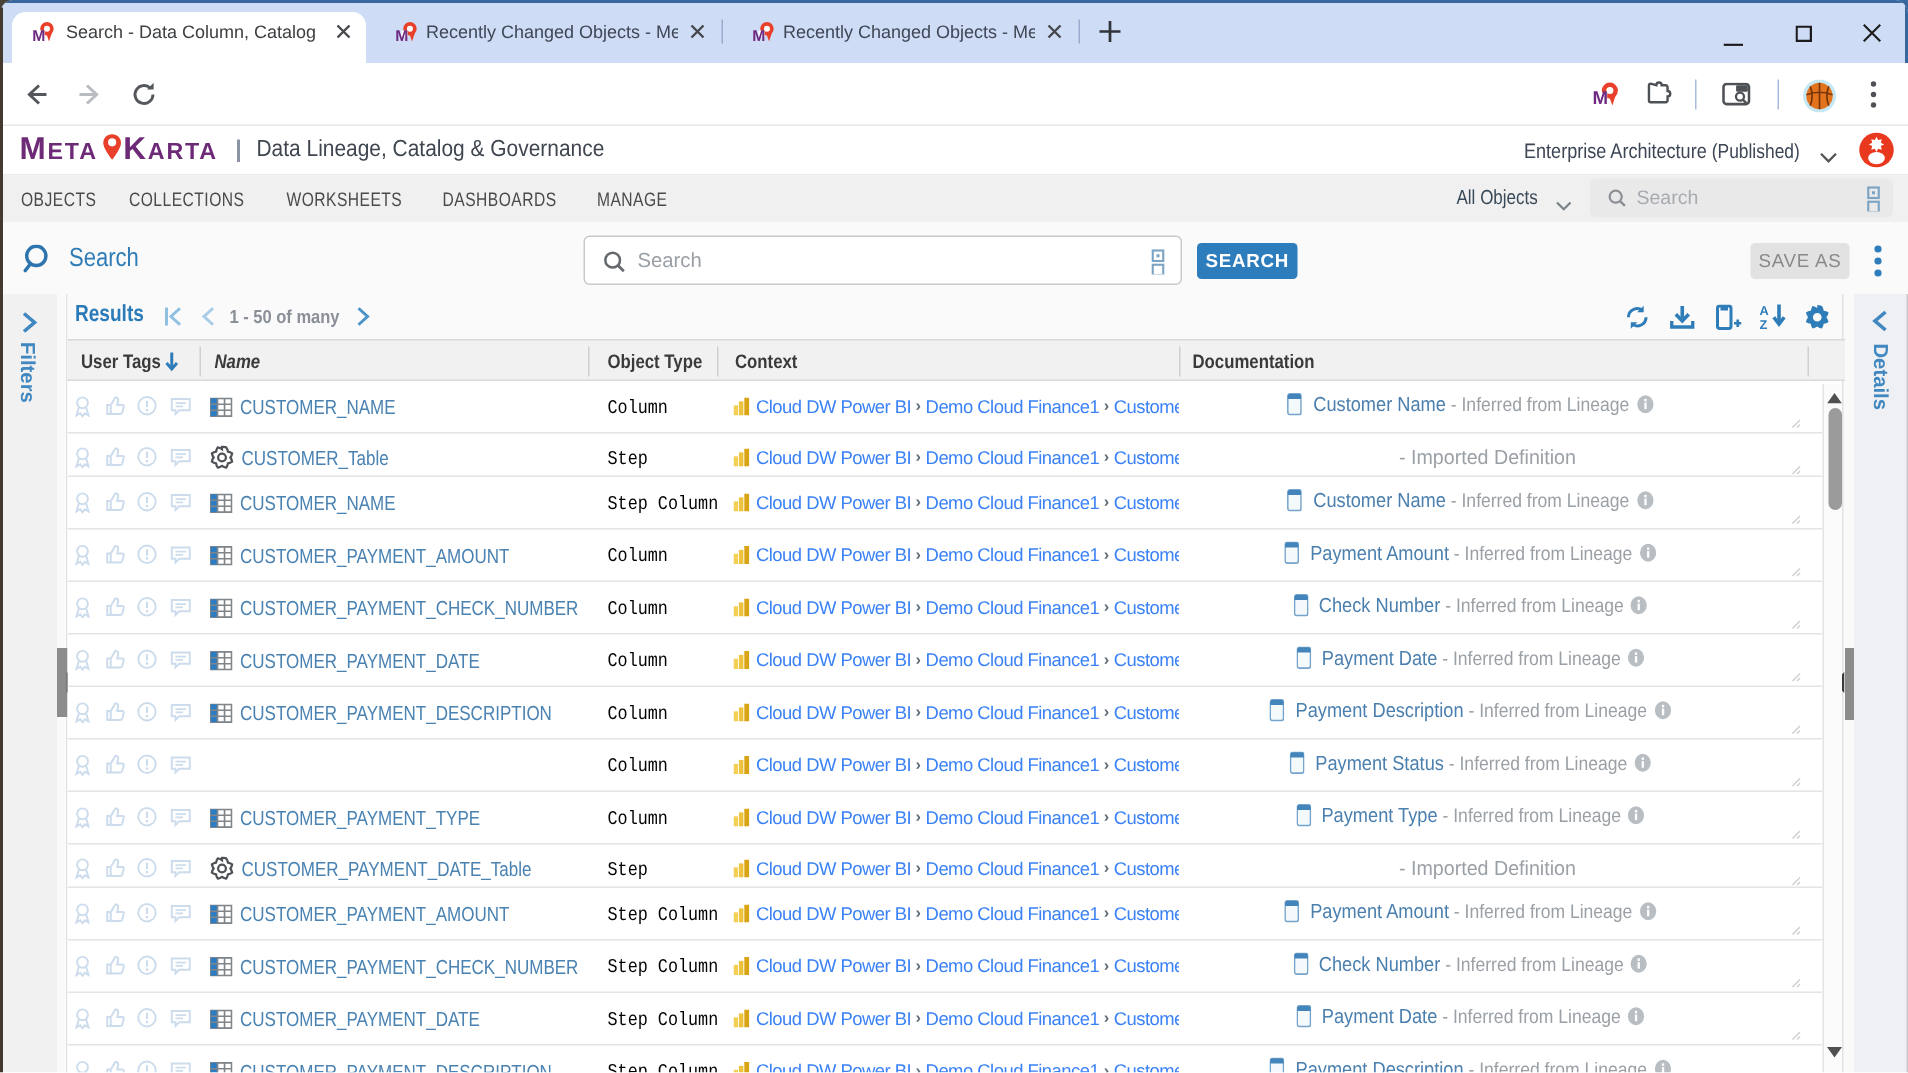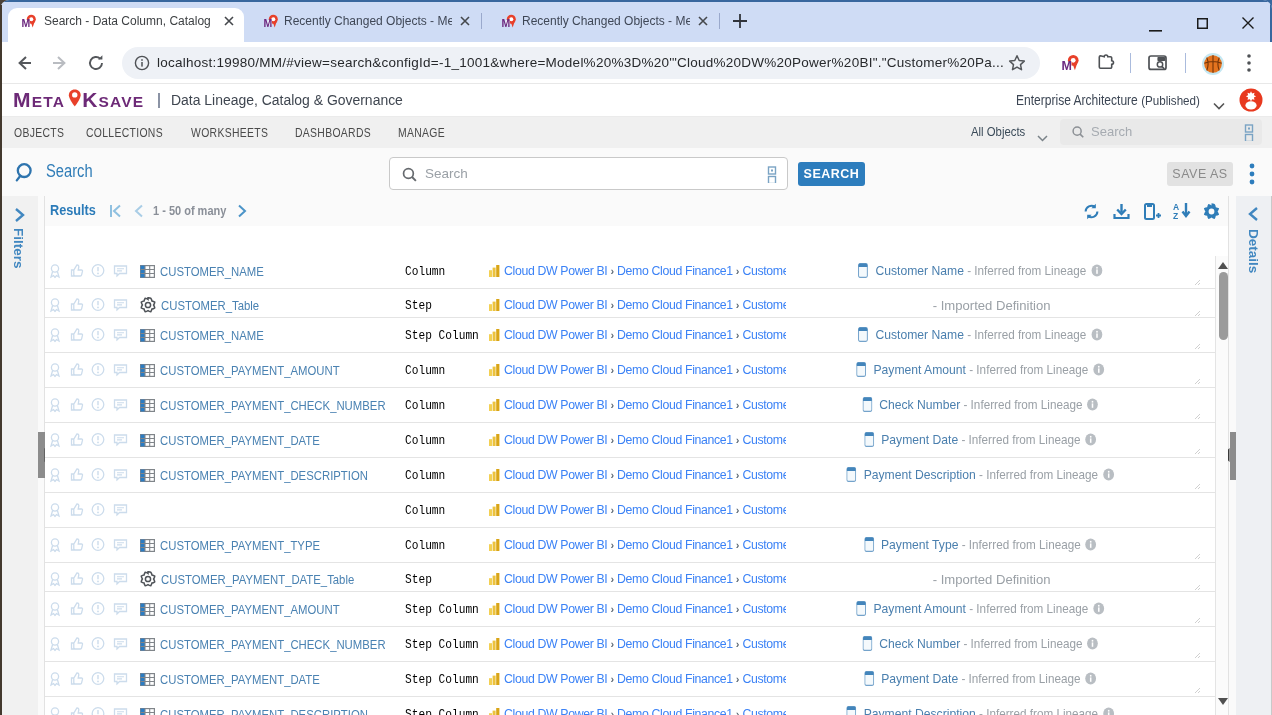--- a/index.html
+++ b/index.html
@@ -134,31 +134,20 @@
           <path d="M5 9 H16" stroke="#54575b" stroke-width="2"></path>
         </svg></div>
   <div class="abs" style="left:51px; top:12px;"><svg width="18" height="18">
           <path d="M7 3 L13.4 9 L7 15" stroke="#b9bcc1" stroke-width="2" fill="none"></path>
           <path d="M2 9 H13" stroke="#b9bcc1" stroke-width="2"></path>
         </svg></div>
   <div class="abs" style="left:87px; top:12px;"><svg width="18" height="18" viewBox="0 0 18 18">
           <path d="M15 9 a6 6 0 1 1 -1.76 -4.24" stroke="#54575b" stroke-width="1.9" fill="none"></path>
           <path d="M15.4 1.2 v4.4 h-4.4 Z" fill="#54575b"></path>
         </svg></div>
-  <div id="urlpill">
-    <div class="abs" style="left:12px; top:8px;"><svg width="16" height="16">
-            <circle cx="8" cy="8" r="6.6" fill="none" stroke="#4e5155" stroke-width="1.4"></circle>
-            <rect x="7.25" y="7" width="1.5" height="4.6" fill="#4e5155"></rect>
-            <rect x="7.25" y="4.2" width="1.5" height="1.6" fill="#4e5155"></rect>
-          </svg></div>
-    <div id="urltext">localhost:19980/MM/#view=search&amp;configId=-1_1001&amp;where=Model%20%3D%20'"Cloud%20DW%20Power%20BI"."Customer%20Pa...</div>
-    <div class="abs" style="left:886px; top:7px;"><svg width="18" height="18" viewBox="0 0 18 18">
-            <path d="M9 1.8 L11.2 6.5 16.3 7.1 12.5 10.6 13.5 15.7 9 13.1 4.5 15.7 5.5 10.6 1.7 7.1 6.8 6.5 Z" fill="none" stroke="#54575b" stroke-width="1.5" stroke-linejoin="round"></path>
-          </svg></div>
-  </div>
   <div class="abs" style="left:1061px; top:11px;"><svg width="19" height="19" viewBox="0 0 16 16">
           <circle cx="10.3" cy="6.2" r="4.5" fill="#e8402a"></circle>
           <rect x="4.6" y="7.4" width="4.2" height="4.2" fill="#fff"></rect>
           <circle cx="10.3" cy="6.2" r="2" fill="#fff"></circle>
           <path d="M13.6 8.8 L11.7 14.6 L9.8 9.2 Z" fill="#e8402a"></path>
           <text x="0.5" y="14" font-family="Liberation Sans" font-size="10.5" font-weight="bold" fill="#6d2a80">M</text>
         </svg></div>
   <div class="abs" style="left:1097px; top:12px;"><svg width="18" height="18" viewBox="0 0 18 18">
           <path d="M7.2 2.8 a1.8 1.8 0 0 1 3.6 0 h2.7 a1.2 1.2 0 0 1 1.2 1.2 v2.7 a1.8 1.8 0 0 1 0 3.6 v2.7 a1.2 1.2 0 0 1 -1.2 1.2 h-10 a1.2 1.2 0 0 1 -1.2 -1.2 v-10 a1.2 1.2 0 0 1 1.2 -1.2 Z" fill="none" stroke="#4e5155" stroke-width="1.6"></path>
         </svg></div>
@@ -179,21 +168,21 @@
         </svg></div>
   <div class="abs" style="left:1245px; top:11px;"><svg width="8" height="20">
           <circle cx="4" cy="3" r="1.8" fill="#4e5155"></circle>
           <circle cx="4" cy="10" r="1.8" fill="#4e5155"></circle>
           <circle cx="4" cy="17" r="1.8" fill="#4e5155"></circle>
         </svg></div>
 </div>
 
 <div id="apphead">
   <div class="abs" style="left:13px; top:4px; width:400px; height:26px;">
-    <span style="font-weight:bold; color:#6d2a77; font-size:21px; letter-spacing:1.2px;text-align:right;">M<span style="font-size:15.5px;">ETA</span></span><span class="ib" style="width:17px;"></span><span style="font-weight:bold; color:#6d2a77; font-size:21px; letter-spacing:1.2px;">K<span style="font-size:15.5px;">SAVE</span></span>
+    <span style="font-weight:bold; color:#6d2a77; font-size:21px; letter-spacing:1.2px;text-align:right;">M<span style="font-size:15.5px;">ETA</span></span><span class="ib" style="width:17px;"></span><span style="font-weight:bold; color:#6d2a77; font-size:21px; letter-spacing:1.2px;">K<span style="font-size:15.5px;">ARTA</span></span>
     <svg class="abs" style="left:55px; top:1px;" width="13.5" height="18" viewBox="0 0 24 32">
           <path d="M12 1 C5.6 1 1.5 5.8 1.5 11.2 C1.5 18 12 31 12 31 C12 31 22.5 18 22.5 11.2 C22.5 5.8 18.4 1 12 1 Z" fill="#e8402a"></path>
           <circle cx="12" cy="10.5" r="4.8" fill="#fff"></circle>
         </svg>
   </div>
   <div class="abs" style="left:158px; top:9px; width:1.5px; height:15px; background:#8b93a5;"></div>
   <div class="abs sx" style="left:171px; top:7px; font-size:15.5px; color:#3f4650; transform:scaleX(0.9); white-space:nowrap;">Data Lineage, Catalog &amp; Governance</div>
   <div class="abs sx" style="left:1016px; top:8px; font-size:14px; color:#3c4654; transform:scaleX(0.86); white-space:nowrap;">Enterprise Architecture <span style="font-size:13.5px;">(Published)</span></div>
   <div class="abs" style="left:1213px; top:12px;"><svg width="12" height="8">
           <path d="M1 1.5 L6 6.5 L11 1.5" stroke="#555" stroke-width="1.6" fill="none"></path>
@@ -315,20 +304,36 @@
         <text x="0" y="8" font-size="8.5" font-weight="bold" fill="#2f7db8" font-family="Liberation Sans">A</text>
         <text x="0" y="17" font-size="8.5" font-weight="bold" fill="#2f7db8" font-family="Liberation Sans">Z</text>
         <path d="M13 1 v12" stroke="#2f7db8" stroke-width="2.4"></path>
         <path d="M9.5 9.5 L13 14 L16.5 9.5" fill="none" stroke="#2f7db8" stroke-width="2.4"></path>
       </svg>
   <svg class="abs" style="left:1158px; top:7px;" width="17" height="17" viewBox="0 0 17 17">
         <path d="M8.50 0.30 A8.20 8.20 0 0 1 11.64 0.92 A6.10 6.10 0 0 1 12.81 4.19 A8.20 8.20 0 0 1 16.08 5.36 A6.10 6.10 0 0 1 14.60 8.50 A8.20 8.20 0 0 1 16.08 11.64 A6.10 6.10 0 0 1 12.81 12.81 A8.20 8.20 0 0 1 11.64 16.08 A6.10 6.10 0 0 1 8.50 14.60 A8.20 8.20 0 0 1 5.36 16.08 A6.10 6.10 0 0 1 4.19 12.81 A8.20 8.20 0 0 1 0.92 11.64 A6.10 6.10 0 0 1 2.40 8.50 A8.20 8.20 0 0 1 0.92 5.36 A6.10 6.10 0 0 1 4.19 4.19 A8.20 8.20 0 0 1 5.36 0.92 A6.10 6.10 0 0 1 8.50 2.40 Z M8.5 5.6 a2.9 2.9 0 1 0 0 5.8 a2.9 2.9 0 0 0 0 -5.8 Z" fill="#2f7db8" fill-rule="evenodd"></path>
       </svg>
 </div>
 
+<div id="thead">
+  <div class="abs sx" style="left:9px; top:6px; transform:scaleX(0.86);">User Tags</div>
+  <svg class="abs" style="left:64px; top:7px;" width="11" height="14">
+        <path d="M5.5 1 v10" stroke="#2f7db8" stroke-width="2"></path>
+        <path d="M2 8 L5.5 12 L9 8" fill="none" stroke="#2f7db8" stroke-width="2"></path>
+      </svg>
+  <div class="hsep" style="left:88px;"></div>
+  <div class="abs sx" style="left:98px; top:6px; font-style:italic; transform:scaleX(0.86);">Name</div>
+  <div class="hsep" style="left:347px;"></div>
+  <div class="abs sx" style="left:360px; top:6px; transform:scaleX(0.86);">Object&nbsp;Type</div>
+  <div class="hsep" style="left:433px;"></div>
+  <div class="abs sx" style="left:445px; top:6px; transform:scaleX(0.86);">Context</div>
+  <div class="hsep" style="left:741px;"></div>
+  <div class="abs sx" style="left:750px; top:6px; transform:scaleX(0.86);">Documentation</div>
+  <div class="hsep" style="left:1160px;"></div>
+</div>
 
 <div id="tbody">
 <div class="row" style="height:35px;">
     <div class="c-tags">
           <div class="tagicons">
 <svg class="ib" width="14" height="15" viewBox="0 0 14 15">
               <g stroke="#ccdcec" stroke-width="1.3" fill="none">
                 <circle cx="7" cy="5" r="3.6"></circle>
                 <path d="M4.6 8 L3 13.5 L5.5 12 L7 14 L8.5 12 L11 13.5 L9.4 8"></path>
               </g>
@@ -790,20 +795,34 @@
             <rect x="0" y="5.2" width="3" height="6.8" fill="#f3d053"></rect>
             <rect x="3.6" y="2.6" width="3" height="9.4" fill="#ecc23e"></rect>
             <rect x="7.2" y="0" width="3.2" height="12" fill="#d9a516"></rect>
           </svg>
           <span class="ctxlink">Cloud DW Power BI</span>
           <span class="ctxsep">›</span>
           <span class="ctxlink">Demo Cloud Finance1</span>
           <span class="ctxsep">›</span>
           <span class="ctxlink">Customer&nbsp;Paymen</span>
         </div>
+    <div class="c-doc">
+          <div class="docline" style="top:7px; padding-left:13px;"><svg class="ib" width="11" height="15" viewBox="0 0 11 15" style="margin-right:8px;">
+              <rect x="0.6" y="0.6" width="9.8" height="13.8" rx="1.6" fill="#f4f9fc" stroke="#74a3cb" stroke-width="1.1"></rect>
+              <path d="M0.6 2.2 a1.6 1.6 0 0 1 1.6 -1.6 h6.6 a1.6 1.6 0 0 1 1.6 1.6 v1.8 H0.6 Z" fill="#4385bb"></path>
+            </svg><span class="doclink">Payment Status</span><span class="docgray"> - Inferred from Lineage</span><svg class="ib" width="13" height="13" viewBox="0 0 13 13" style="margin-left:5px;">
+              <circle cx="6.5" cy="6.5" r="6" fill="#b9bec3"></circle>
+              <rect x="5.7" y="5.4" width="1.7" height="4.4" fill="#fff"></rect>
+              <rect x="5.7" y="2.9" width="1.7" height="1.7" fill="#fff"></rect>
+            </svg></div>
+          <svg class="grip" width="7" height="7">
+            <path d="M6.5 0 V6.5 H0" fill="none"></path>
+            <path d="M6 1 L1 6 M6 4 L4 6" stroke="#aaa" stroke-width="1"></path>
+          </svg>
+        </div>
   </div>
       <div class="row" style="height:35px;">
     <div class="c-tags">
           <div class="tagicons">
 <svg class="ib" width="14" height="15" viewBox="0 0 14 15">
               <g stroke="#ccdcec" stroke-width="1.3" fill="none">
                 <circle cx="7" cy="5" r="3.6"></circle>
                 <path d="M4.6 8 L3 13.5 L5.5 12 L7 14 L8.5 12 L11 13.5 L9.4 8"></path>
               </g>
             </svg>

